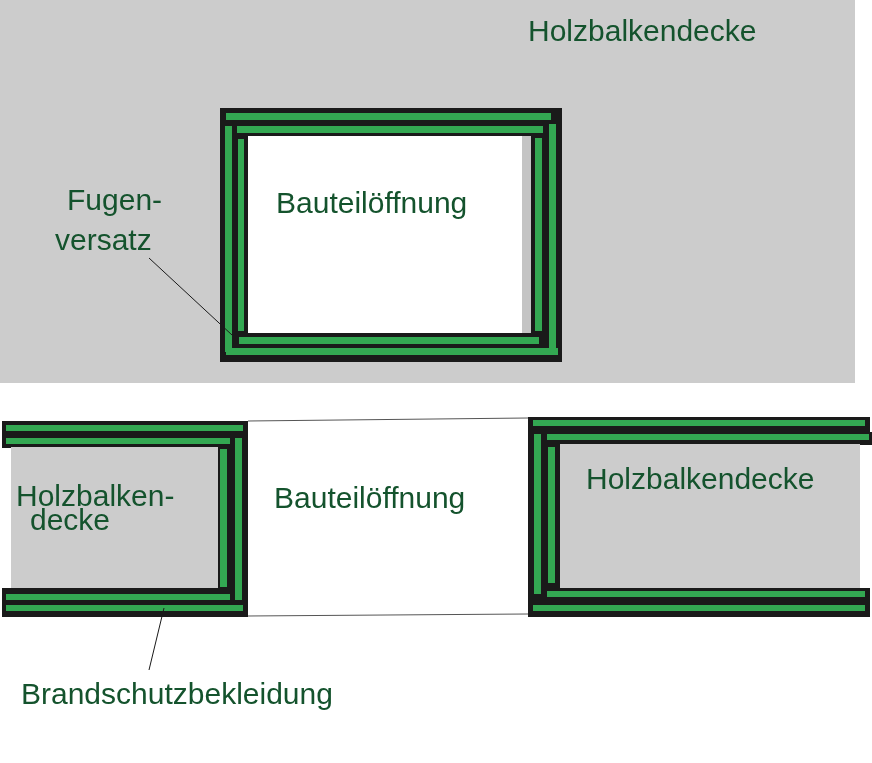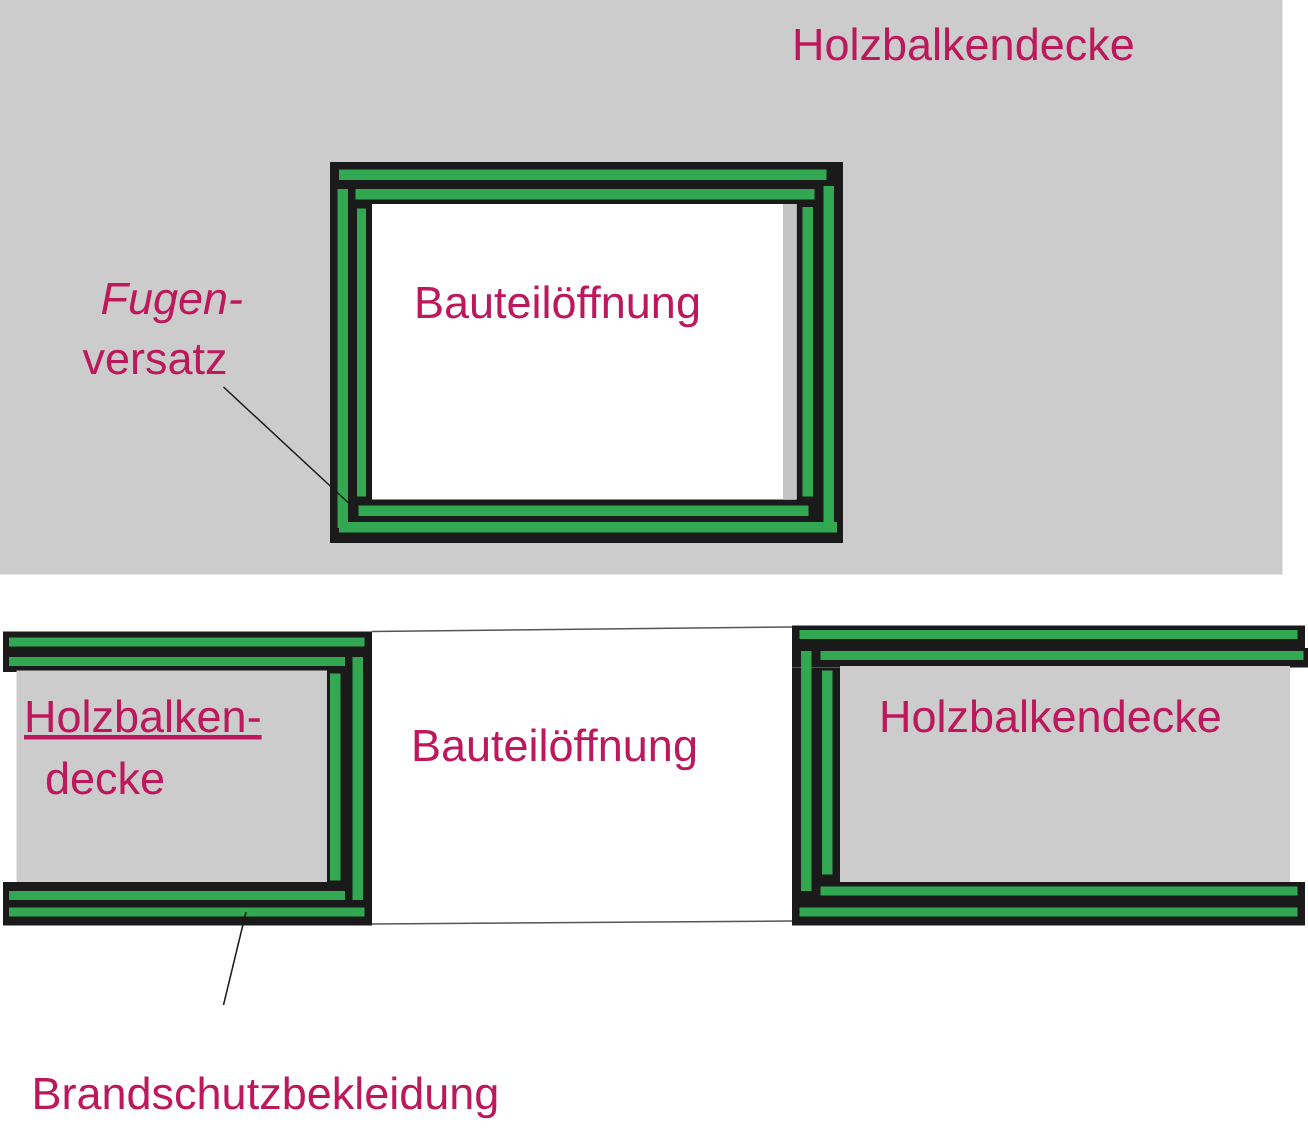--- a/index.html
+++ b/index.html
@@ -1,18 +1,18 @@
 <!DOCTYPE html>
 <html><head>
 <meta charset="utf-8">
 <style>
   html, body { margin: 0; padding: 0; background: #ffffff; }
   body { width: 872px; height: 763px; position: relative; overflow: hidden; font-family: "Liberation Sans", sans-serif; }
   svg { position: absolute; left: 0; top: 0; }
-  .lbl { position: absolute; color: #be185d; font-size: 30px; line-height: 36px; white-space: nowrap; font-family: "Liberation Sans", sans-serif; }
+  .lbl { position: absolute; color: #14532d; font-size: 30px; line-height: 36px; white-space: nowrap; font-family: "Liberation Sans", sans-serif; }
 </style>
 </head>
 <body>
 
 <svg width="872" height="763" viewBox="0 0 872 763" xmlns="http://www.w3.org/2000/svg">
 
   <rect x="0" y="0" width="855" height="383" fill="#cccccc"></rect>
 
   <g>
 
@@ -63,20 +63,20 @@
     <rect x="548" y="447" width="7" height="136" fill="#33a852"></rect>
     <rect x="547" y="591" width="318" height="6" fill="#33a852"></rect>
     <rect x="533" y="605" width="332" height="6" fill="#33a852"></rect>
   </g>
 
   <line x1="164" y1="608" x2="149" y2="670" stroke="#1a1a1a" stroke-width="1"></line>
 </svg>
 
 <div class="lbl" style="left:528px; top:13px;">Holzbalkendecke</div>
 <div class="lbl" style="left:276px; top:185px;">Bauteilöffnung</div>
-<div class="lbl" style="left:67px; top:182px;font-style:italic;">Fugen-</div>
+<div class="lbl" style="left:67px; top:182px;">Fugen-</div>
 <div class="lbl" style="left:55px; top:222px;">versatz</div>
 
-<div class="lbl" style="left:16px; top:461px;text-decoration:underline;">Holzbalken-</div>
+<div class="lbl" style="left:16px; top:478px;">Holzbalken-</div>
 <div class="lbl" style="left:30px; top:502px;">decke</div>
 <div class="lbl" style="left:274px; top:480px;">Bauteilöffnung</div>
 <div class="lbl" style="left:586px; top:461px;">Holzbalkendecke</div>
-<div class="lbl" style="left:21px; top:712px;">Brandschutzbekleidung</div>
+<div class="lbl" style="left:21px; top:676px;">Brandschutzbekleidung</div>
 
 </body></html>

